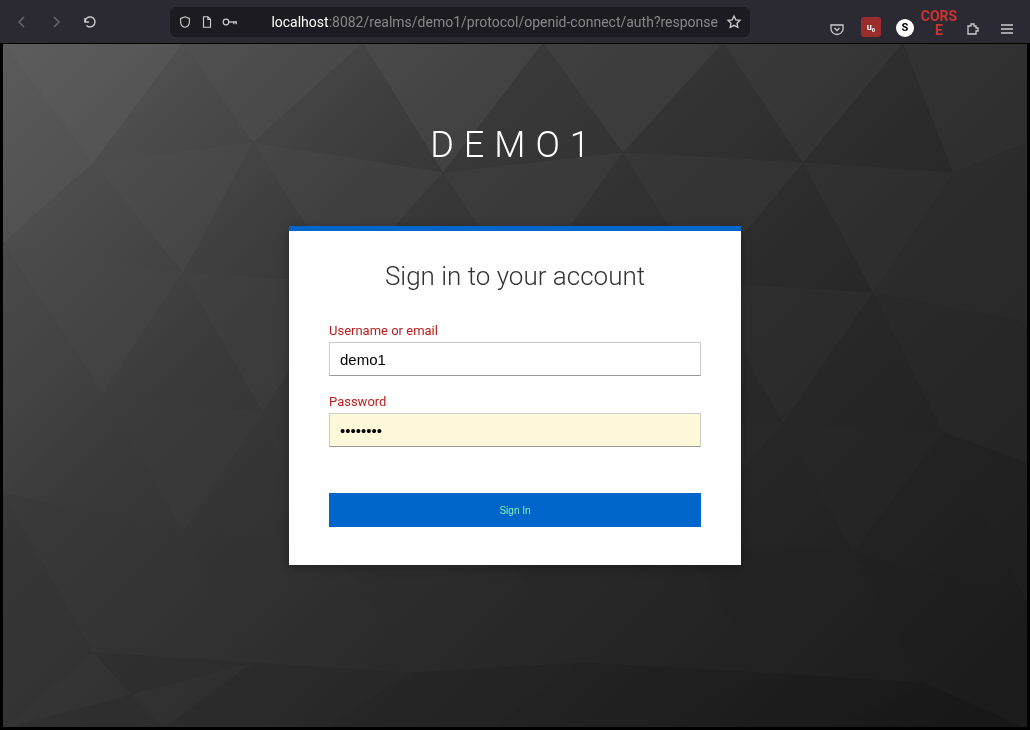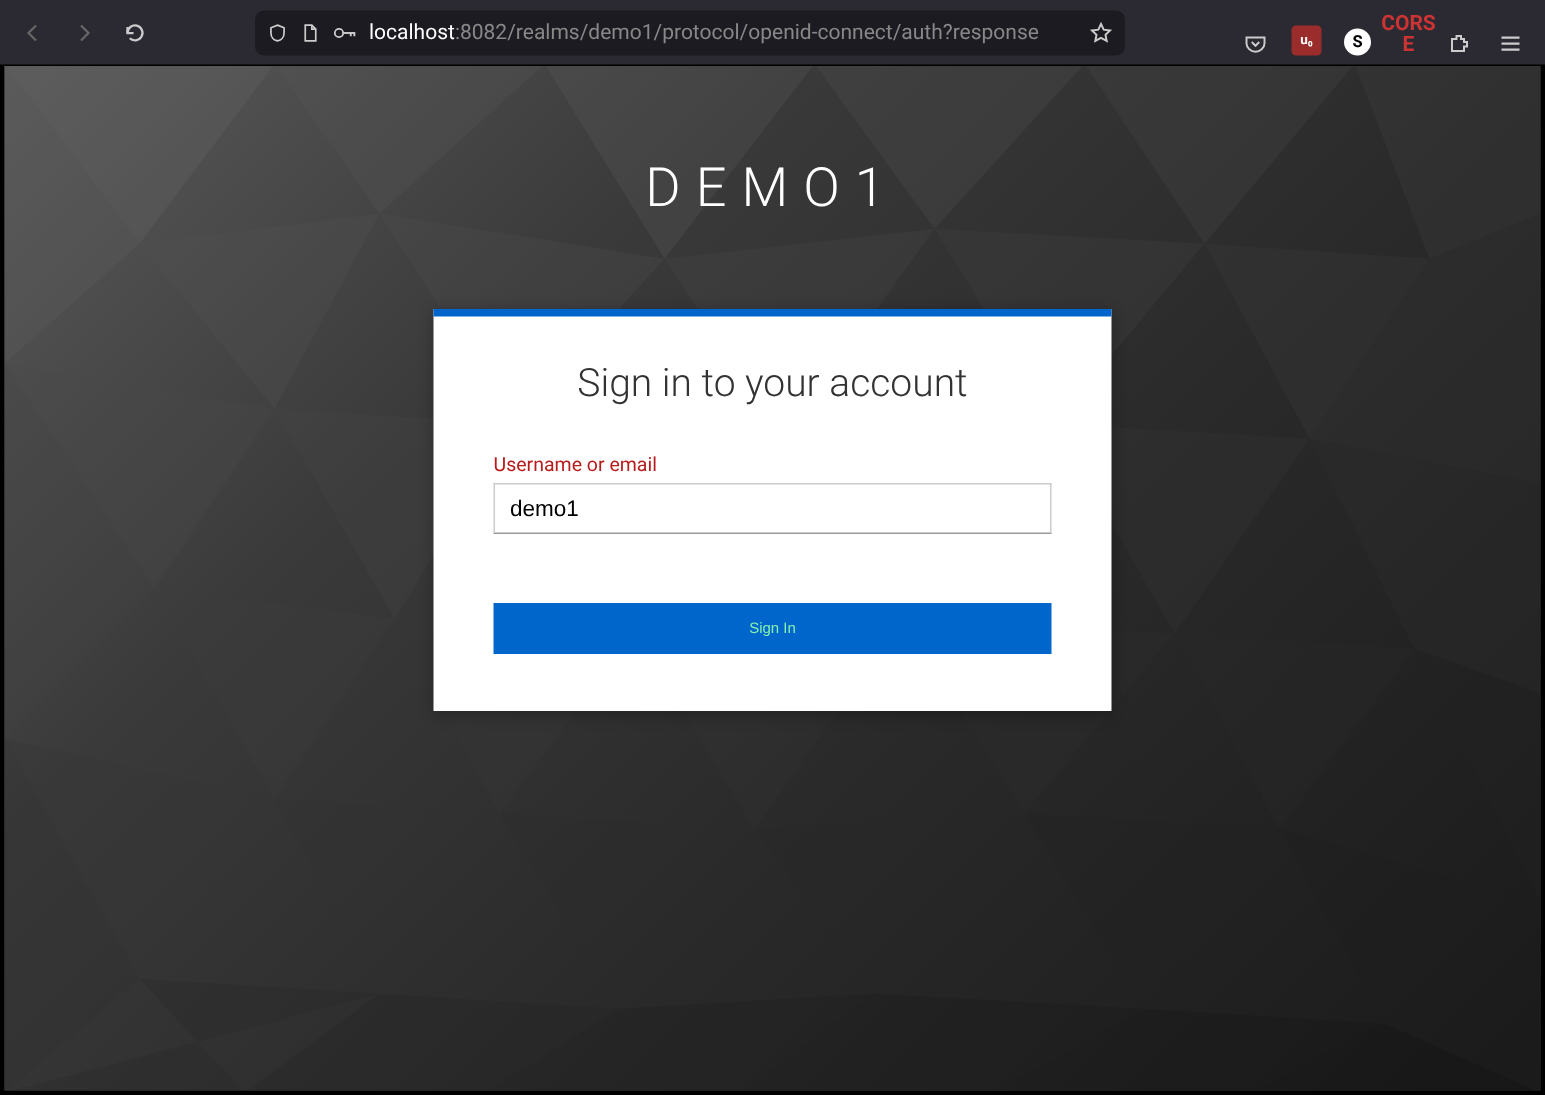--- a/index.html
+++ b/index.html
@@ -47,20 +47,21 @@
       flex: 1;
       max-width: 580px;
       height: 30px;
       background: #1c1b22;
       border-radius: 6px;
       display: flex;
       align-items: center;
       padding: 0 8px;
       gap: 8px;
       margin-left: 60px;
+      text-align: right;
     }
     
     .url-icon {
       color: #ccc;
       display: flex;
       align-items: center;
     }
     
     .url-text {
       flex: 1;
@@ -146,21 +147,21 @@
       height: 100%;
       opacity: 0.6;
     }
     
     .page-inner {
       position: relative;
       z-index: 1;
       display: flex;
       flex-direction: column;
       align-items: center;
-      padding-top: 60px;
+      padding-top: 80px;
     }
     
     .realm-title {
       color: #fff;
       font-size: 36px;
       font-weight: 300;
       letter-spacing: 10px;
       margin-bottom: 60px;
     }
     
@@ -347,17 +348,21 @@
     <h1 class="realm-title">DEMO1</h1>
 
     <div class="login-card">
       <h2 class="card-title">Sign in to your account</h2>
       
       <div class="form-group">
         <label class="form-label">Username or email</label>
         <input type="text" class="form-input" value="demo1" style="">
       </div>
       
+      <div class="form-group">
+        <label class="form-label">Password</label>
+        <input type="text" class="form-input autofilled" value="••••••••" style="">
+      </div>
       
       <button class="sign-in-btn">Sign In</button>
     </div>
   </div>
 </div>
 
 </body></html>

